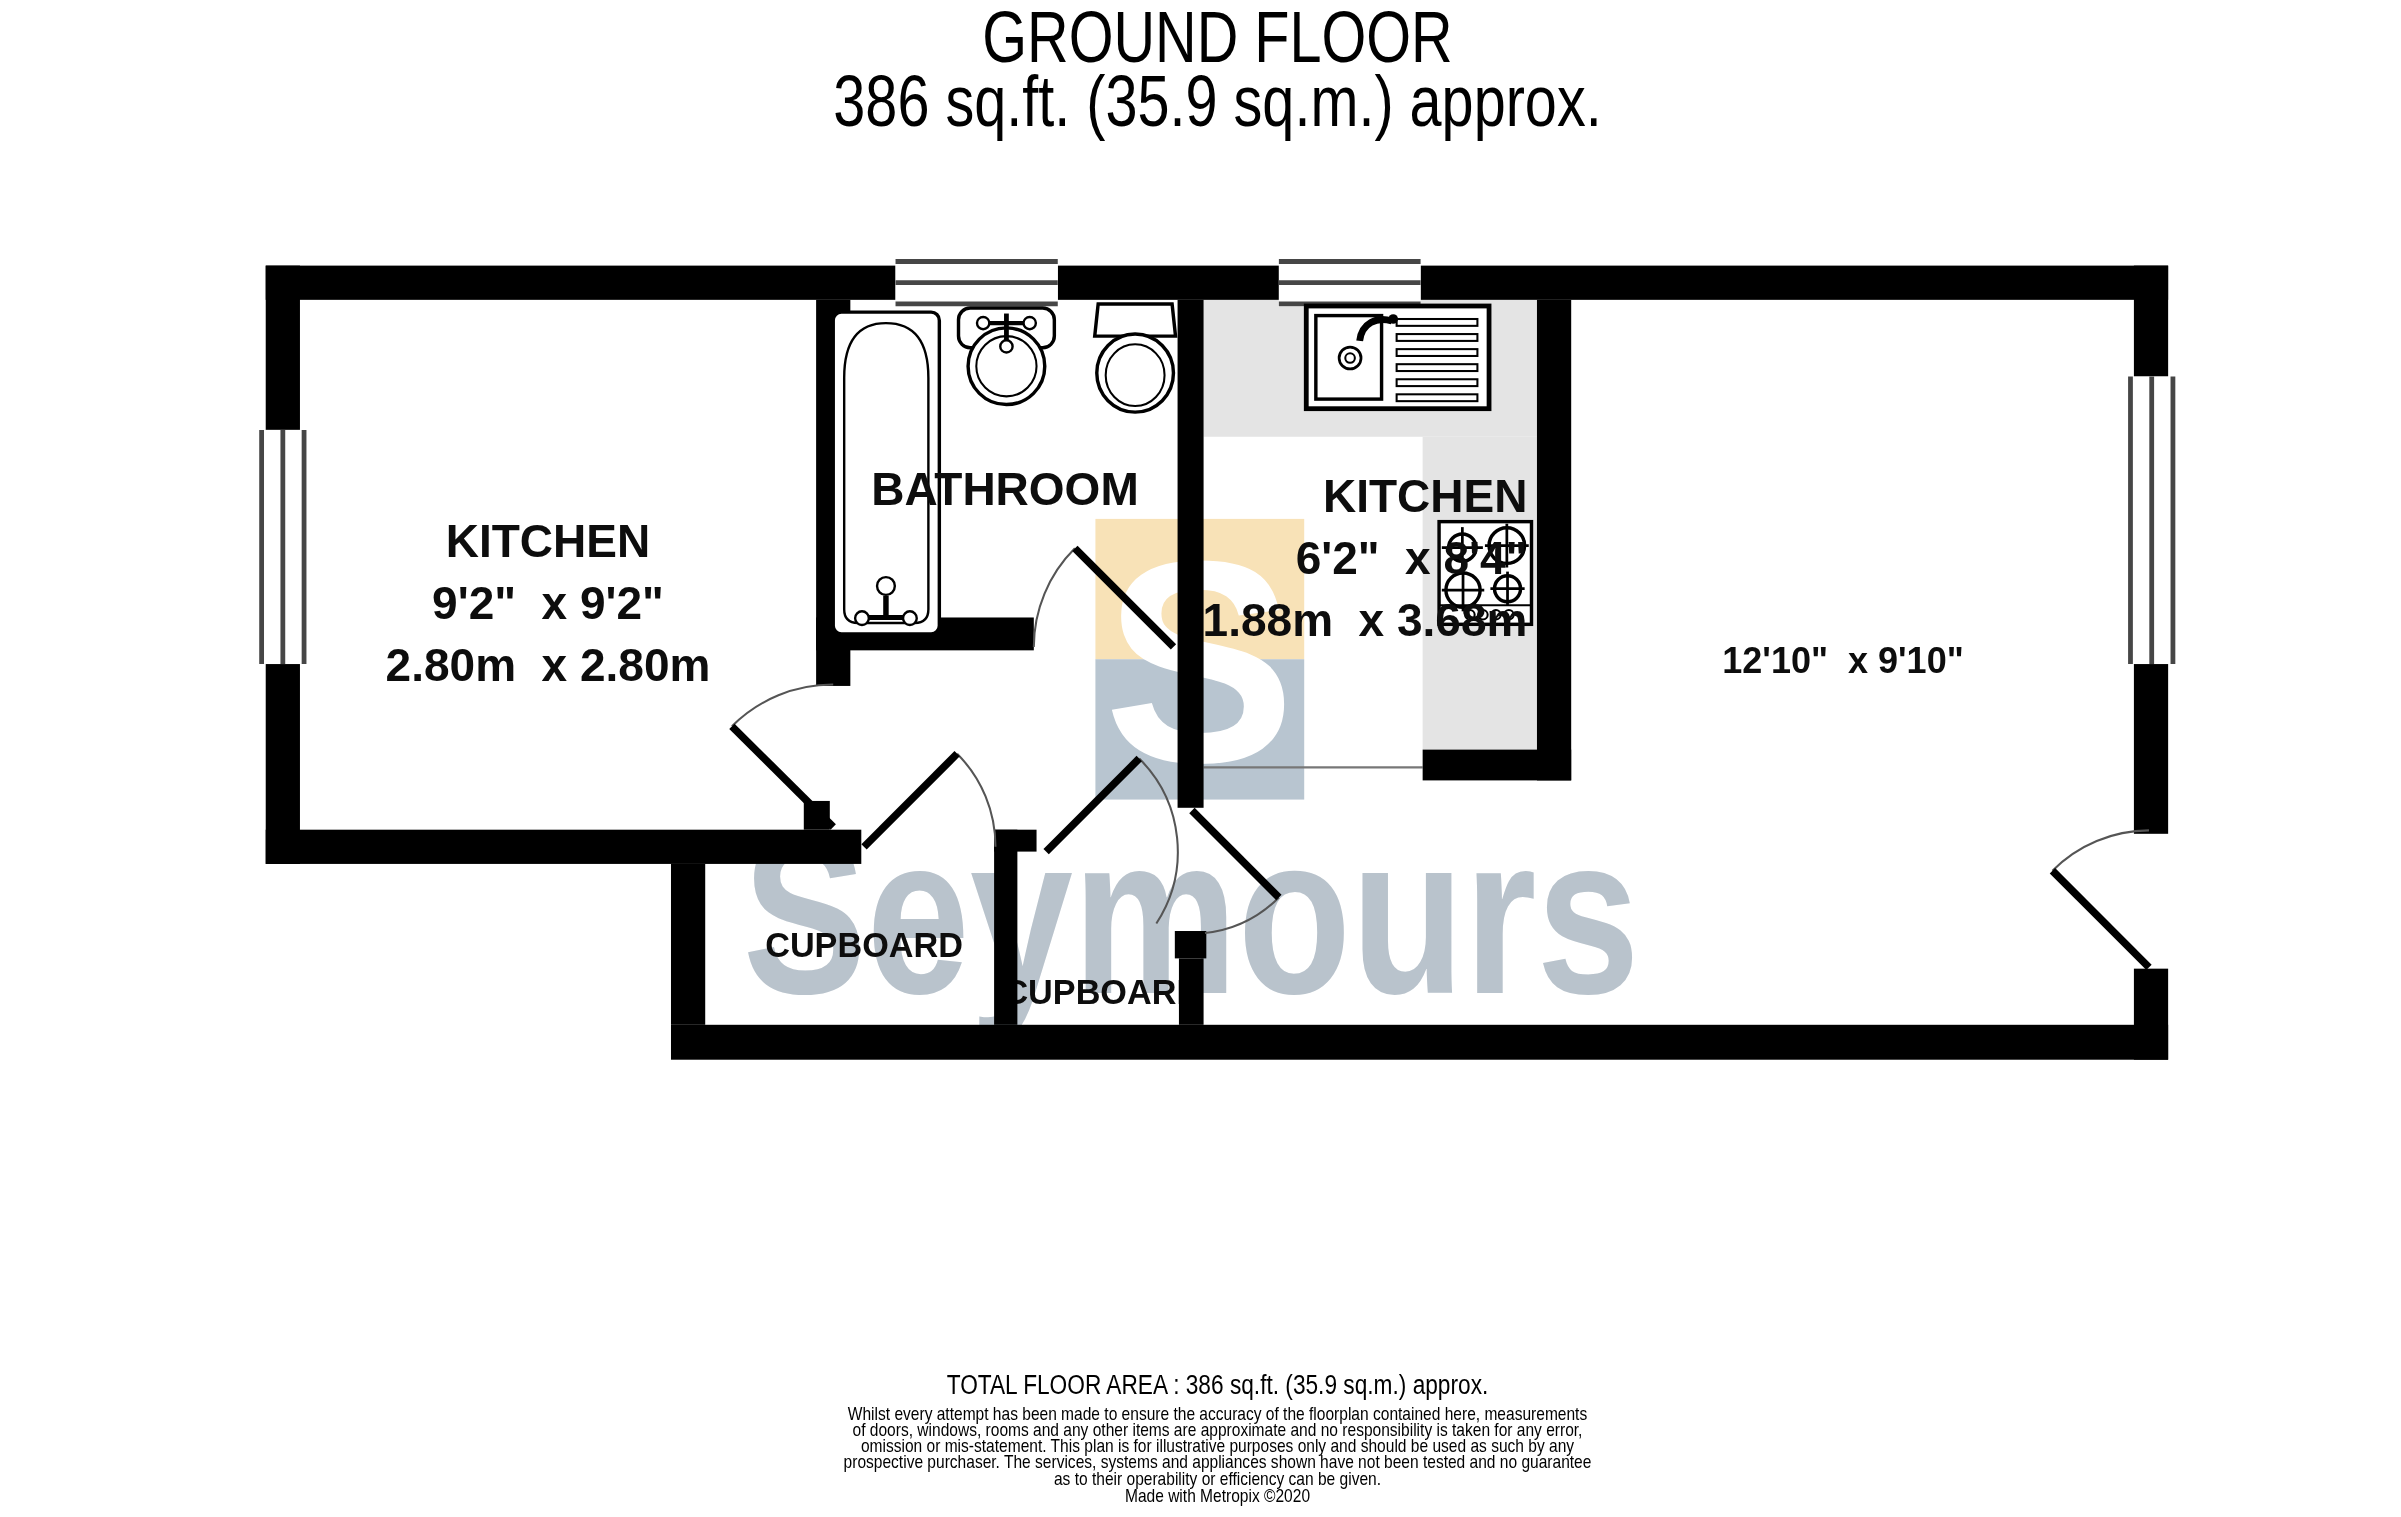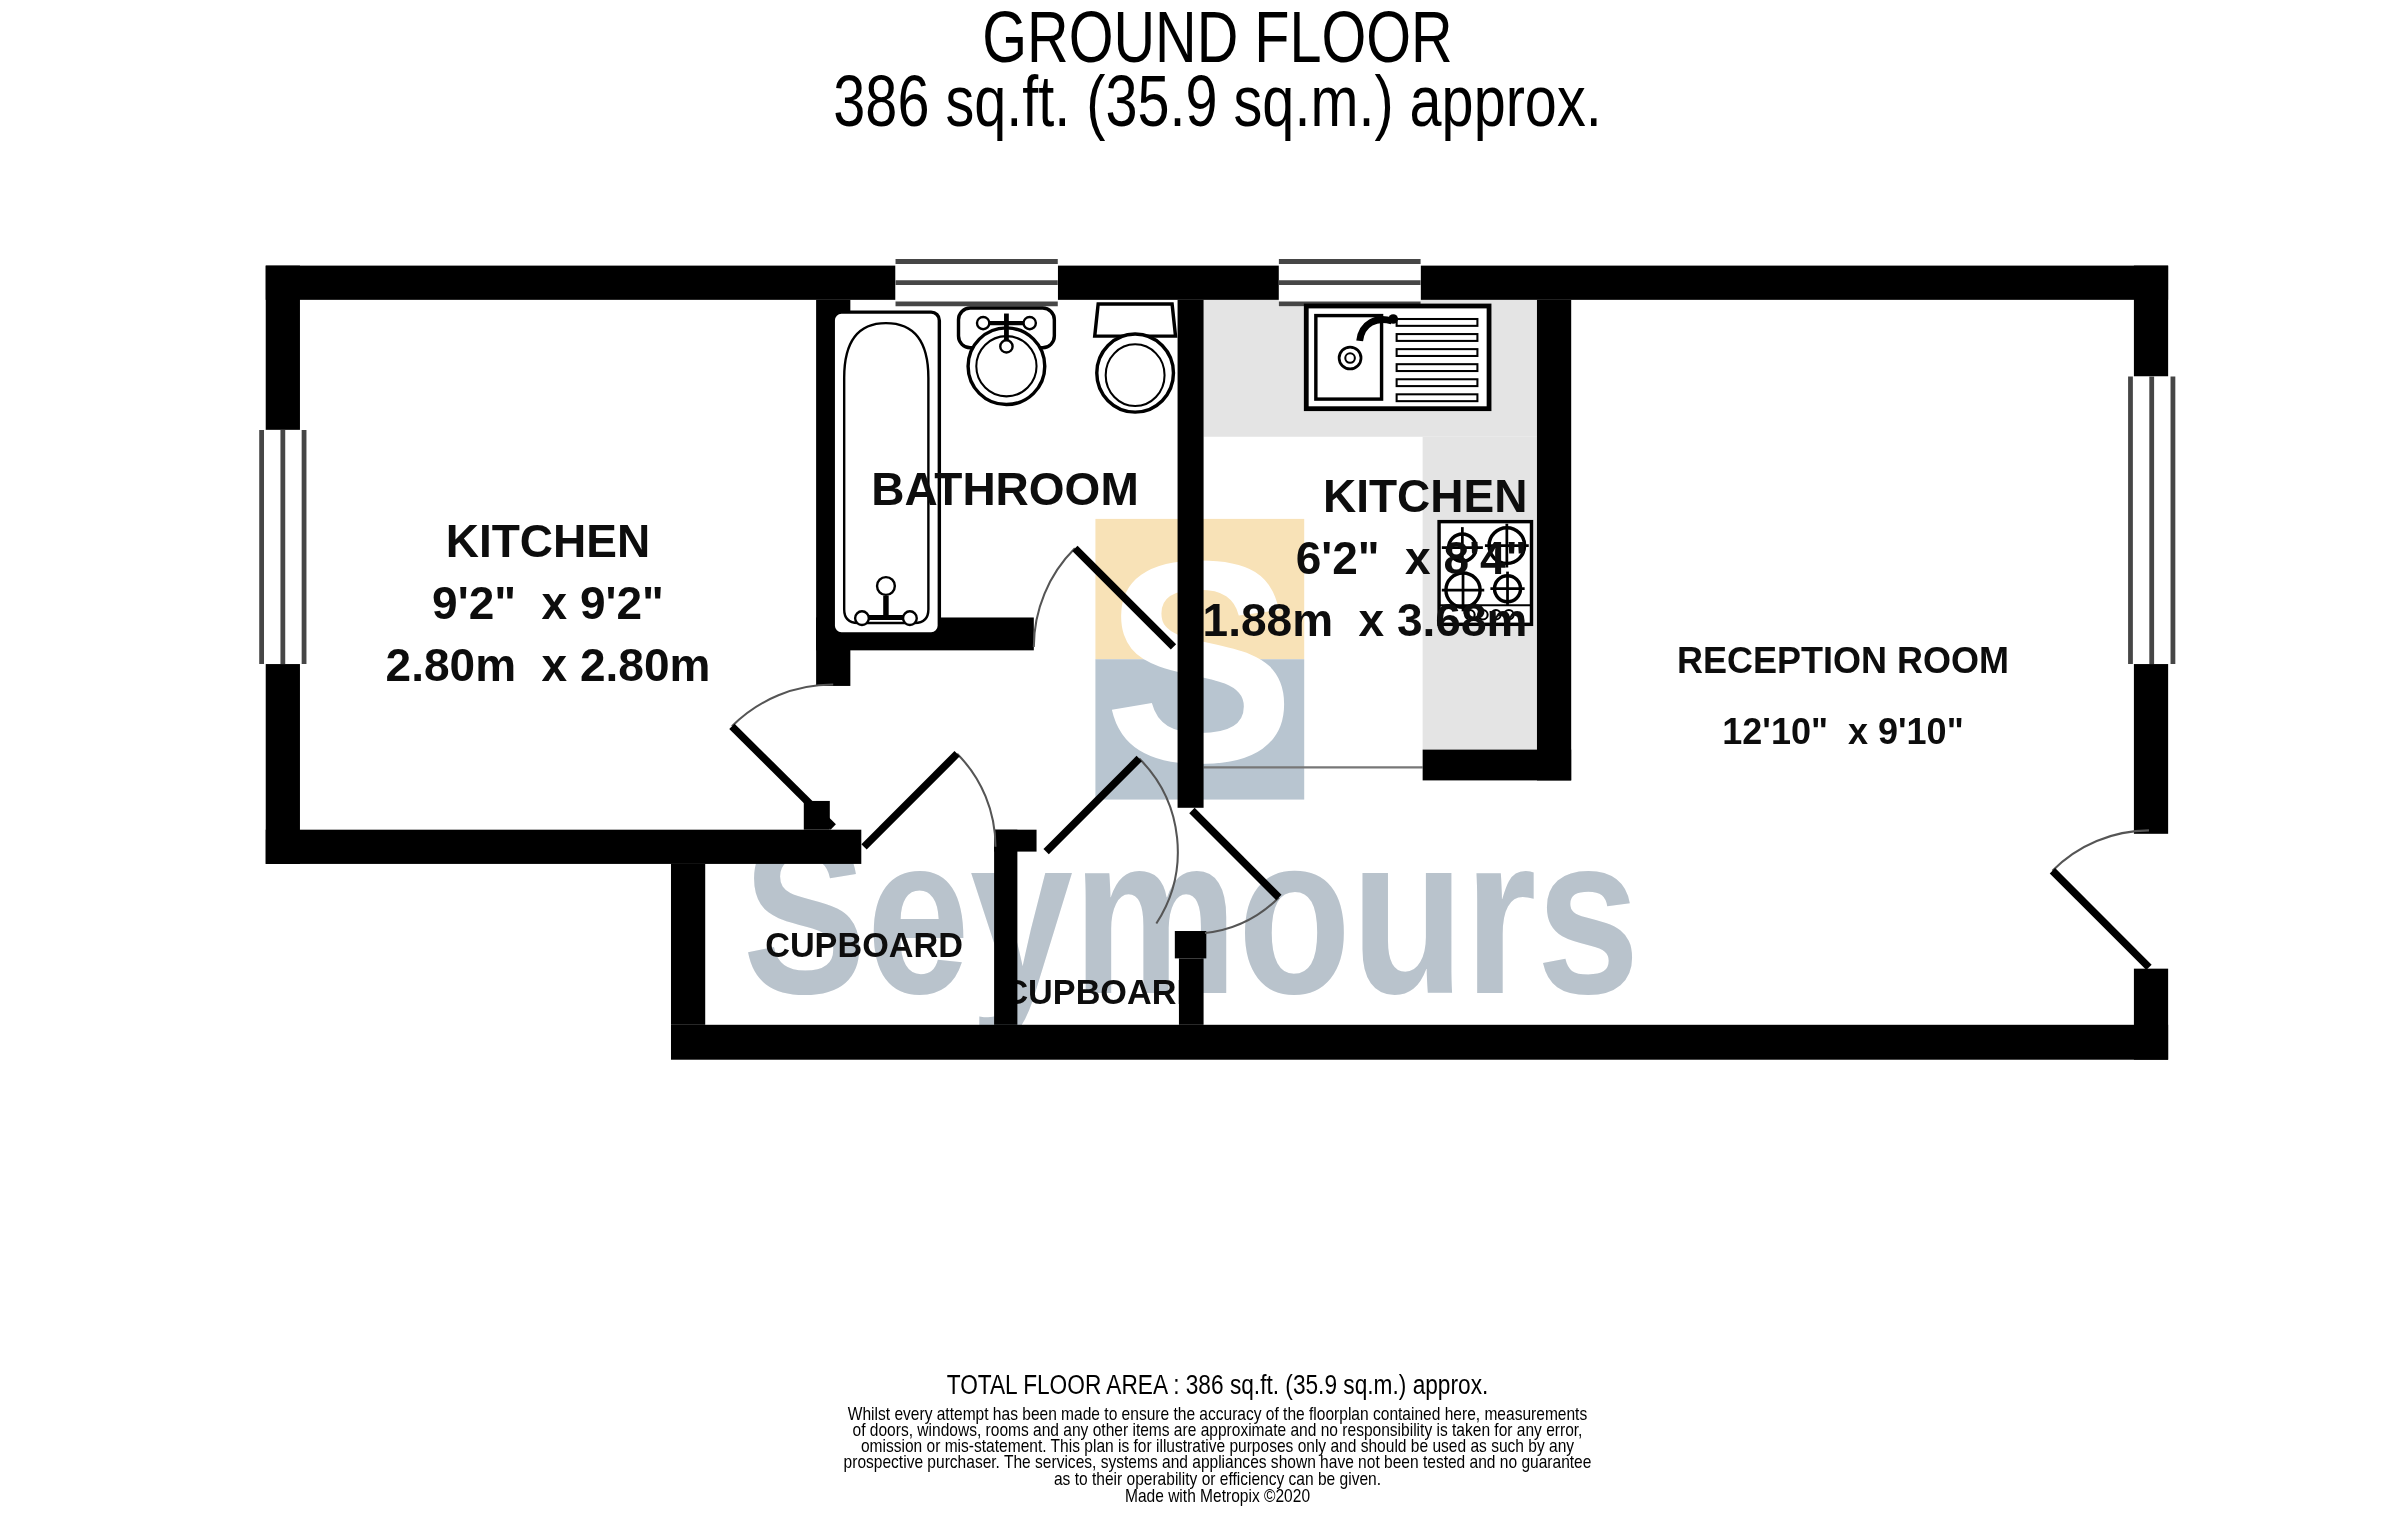--- a/index.html
+++ b/index.html
@@ -218,21 +218,20 @@
     <div>BATHROOM</div>
   </div>
 
   <div class="room-label lbl-50" style="left:1365px;top:453px;text-align:right;">
     <div>KITCHEN</div>
     <div>6'2"  x 8'4"</div>
     <div>1.88m  x 3.68m</div>
   </div>
 
   <div class="room-label lbl-rec" style="left:1843px;top:613px;">
-    <div>RECEPTION ROOM</div>
     <div>12'10"  x 9'10"</div>
   </div>
 
   <div class="footer">
     <div class="footer-total">TOTAL FLOOR AREA : 386 sq.ft. (35.9 sq.m.) approx.</div>
     <div class="footer-disc">
       <div>Whilst every attempt has been made to ensure the accuracy of the floorplan contained here, measurements</div>
       <div>of doors, windows, rooms and any other items are approximate and no responsibility is taken for any error,</div>
       <div>omission or mis-statement. This plan is for illustrative purposes only and should be used as such by any</div>
       <div>prospective purchaser. The services, systems and appliances shown have not been tested and no guarantee</div>

